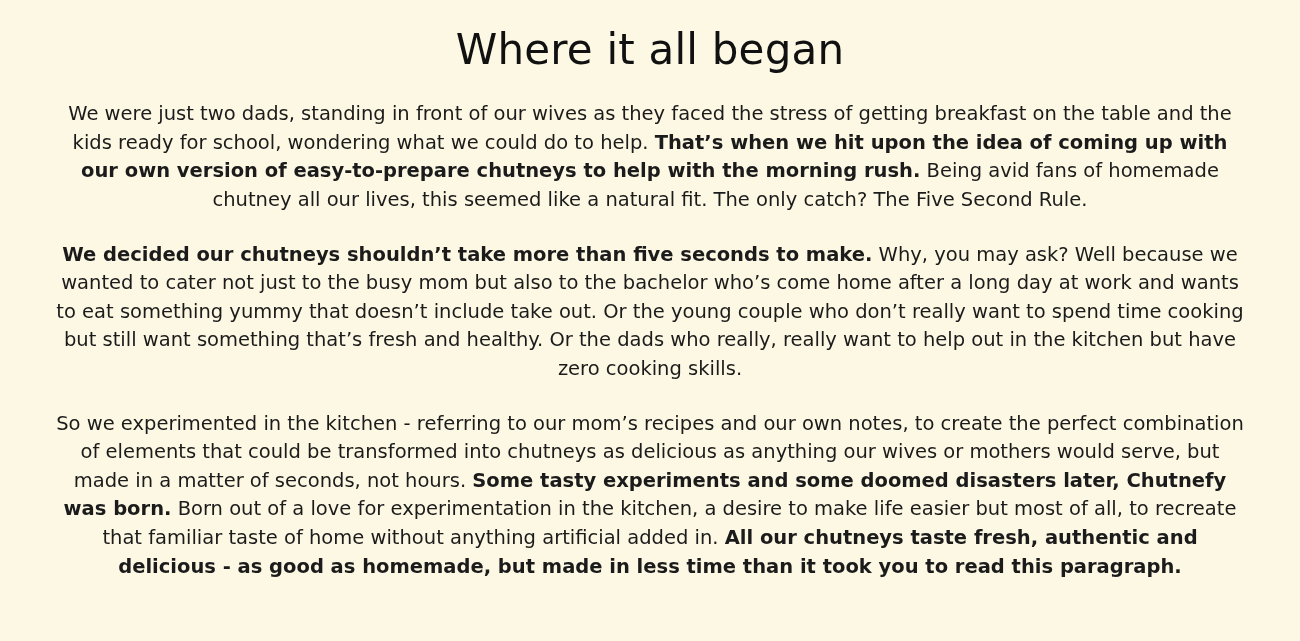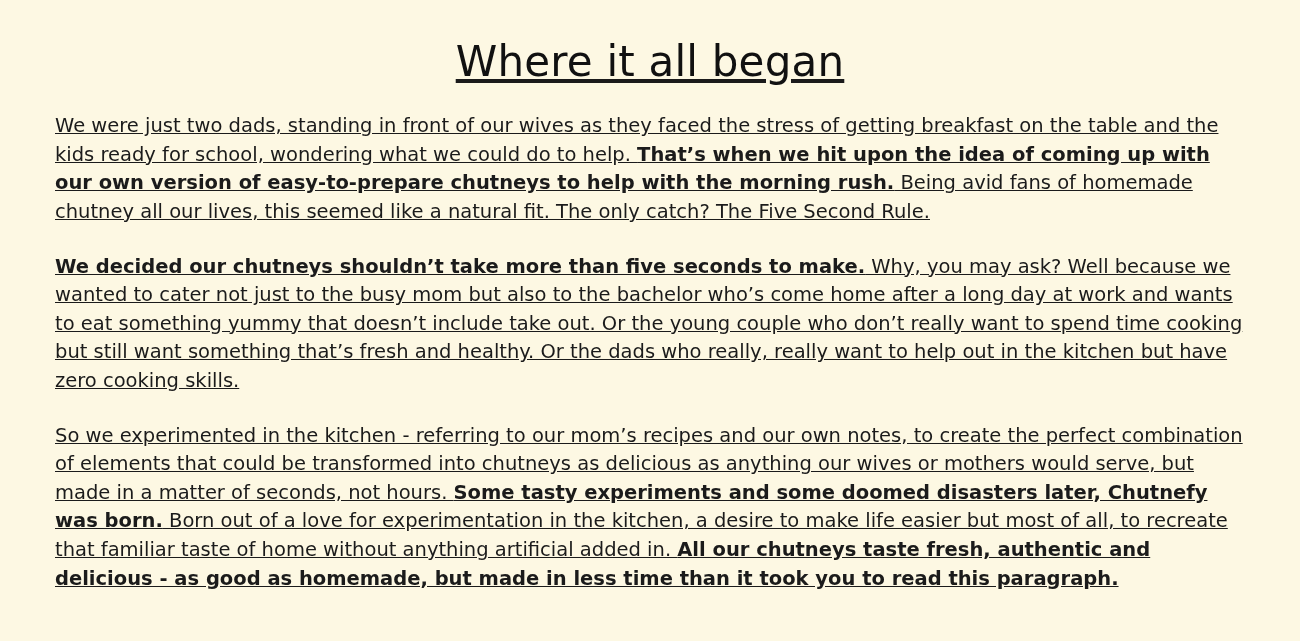--- a/index.html
+++ b/index.html
@@ -11,39 +11,38 @@
     height: 641px;
     background: #fdf8e3;
     font-family: "DejaVu Sans", "Liberation Sans", sans-serif;
     color: #1b1b1b;
     overflow: hidden;
   }
   .page {
     width: 1300px;
     height: 641px;
     box-sizing: border-box;
-    padding: 24px 54px 0 54px;
+    padding: 12px 54px 0 54px;
     background: #fdf8e3;
-    text-decoration: underline;
   }
   .page-title {
     text-align: center;
     font-weight: 400;
     font-size: 42px;
     line-height: 1.15;
     letter-spacing: 0.2px;
     margin: 14px 0 26px 0;
     color: #111111;
   }
   .story {
     max-width: 1190px;
     margin: 0 auto;
   }
   .para {
-    text-align: left;
+    text-align: center;
     font-size: 19.5px;
     line-height: 28.6px;
     margin: 0 0 26px 0;
     color: #1b1b1b;
   }
   .para:last-child {
     margin-bottom: 8px;
   }
   .para b {
     font-weight: 700;

